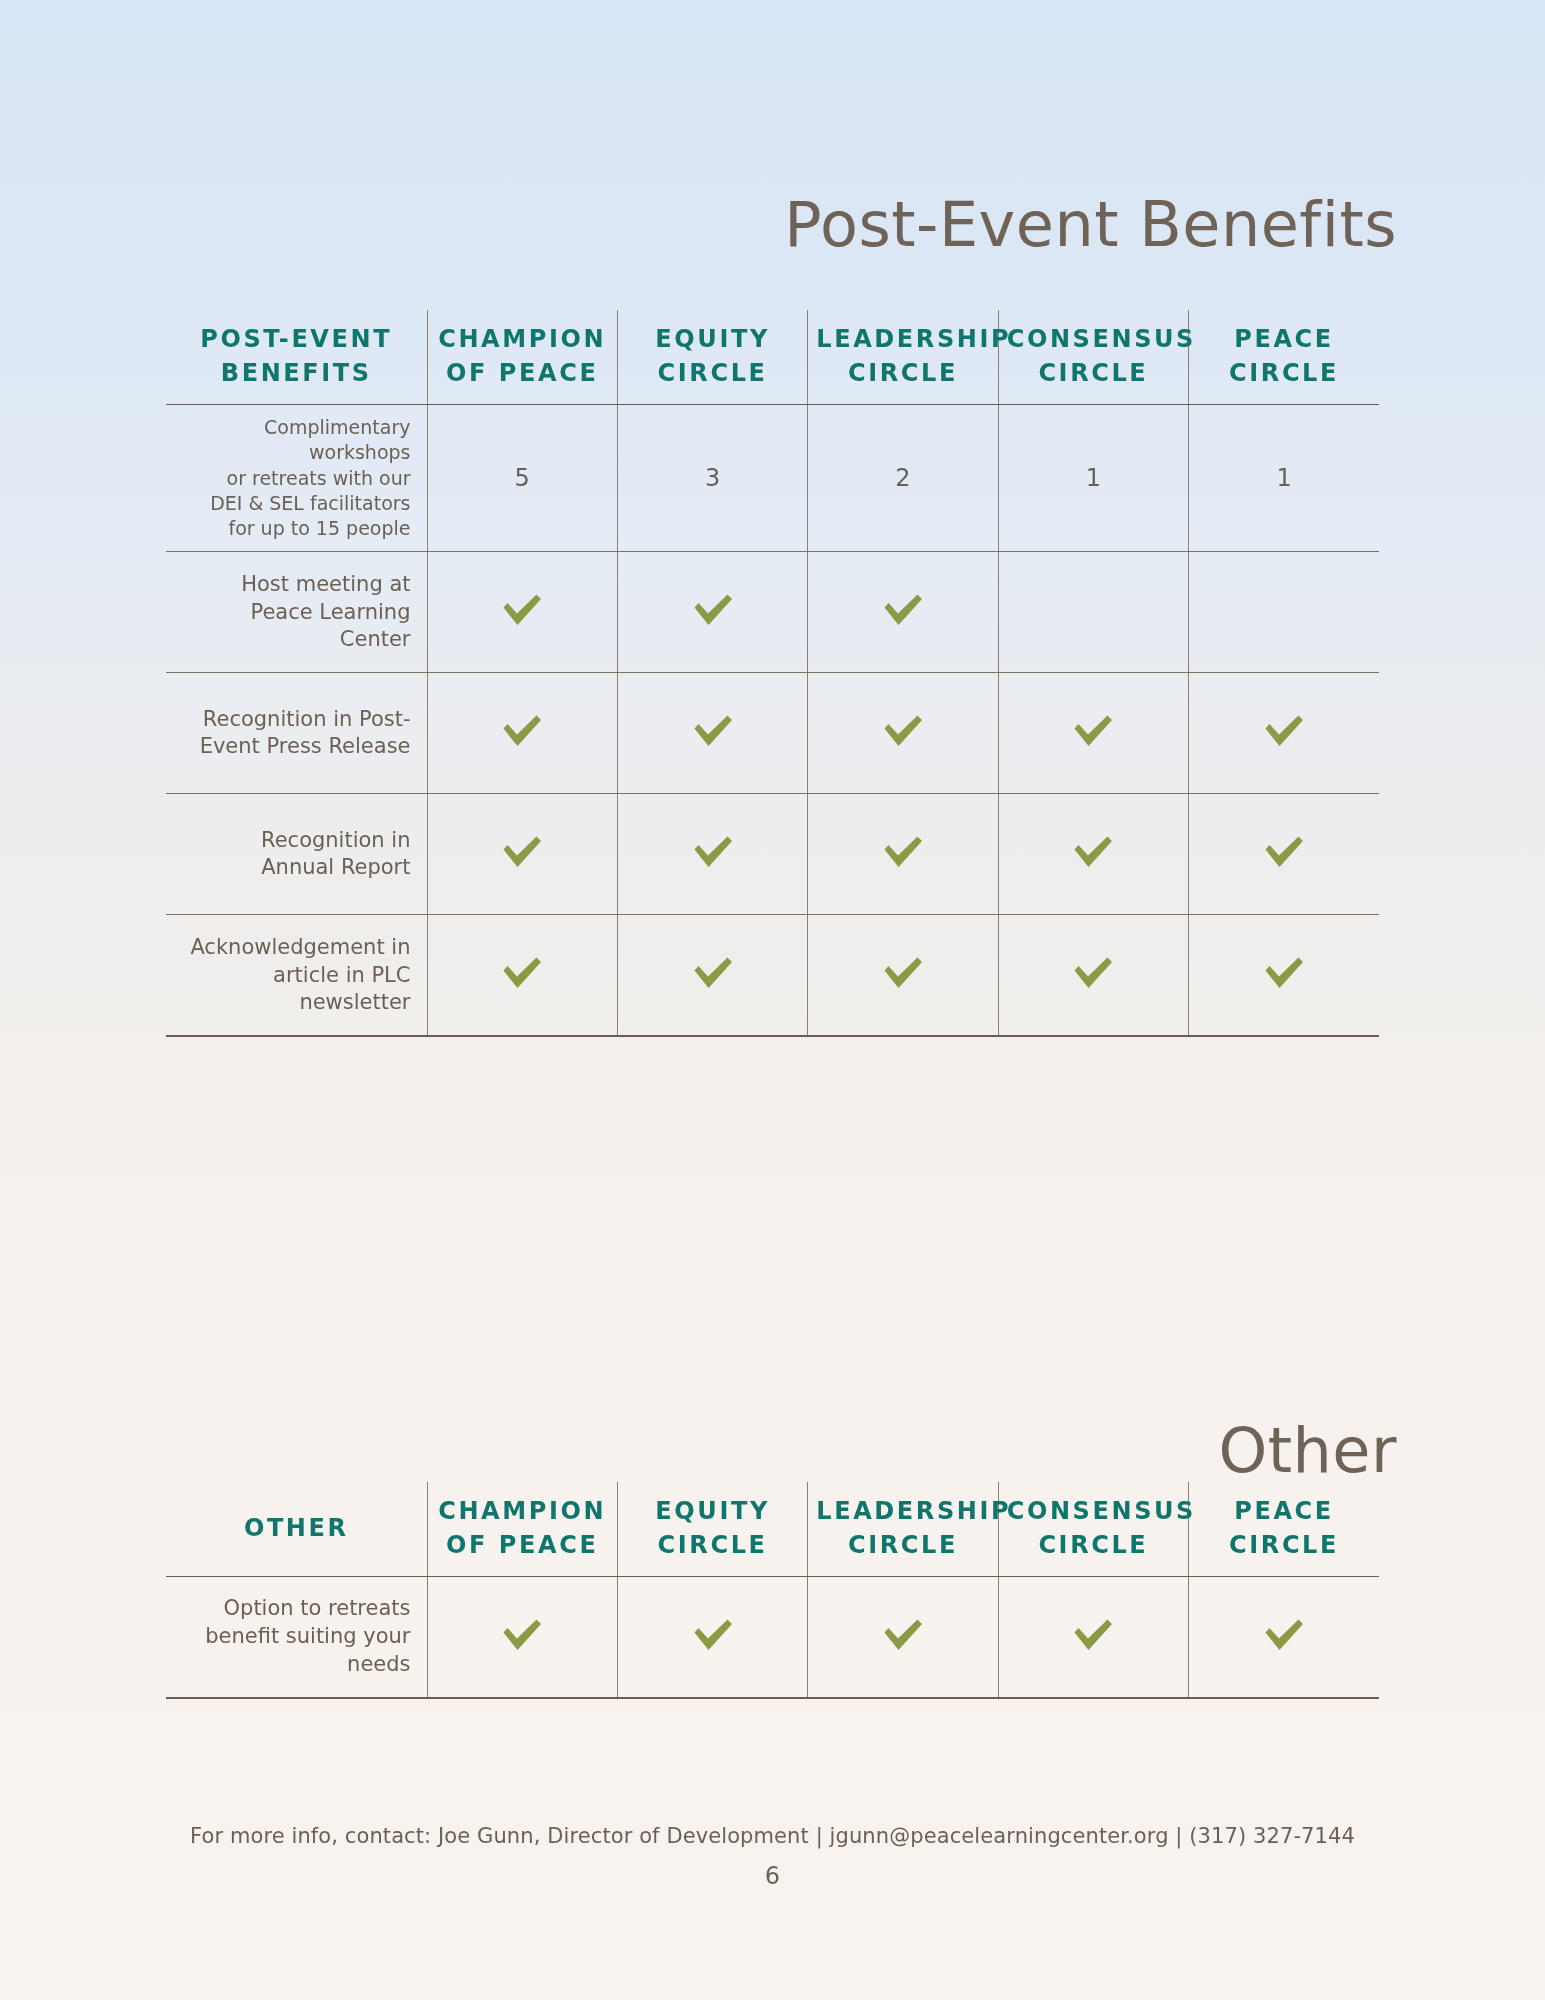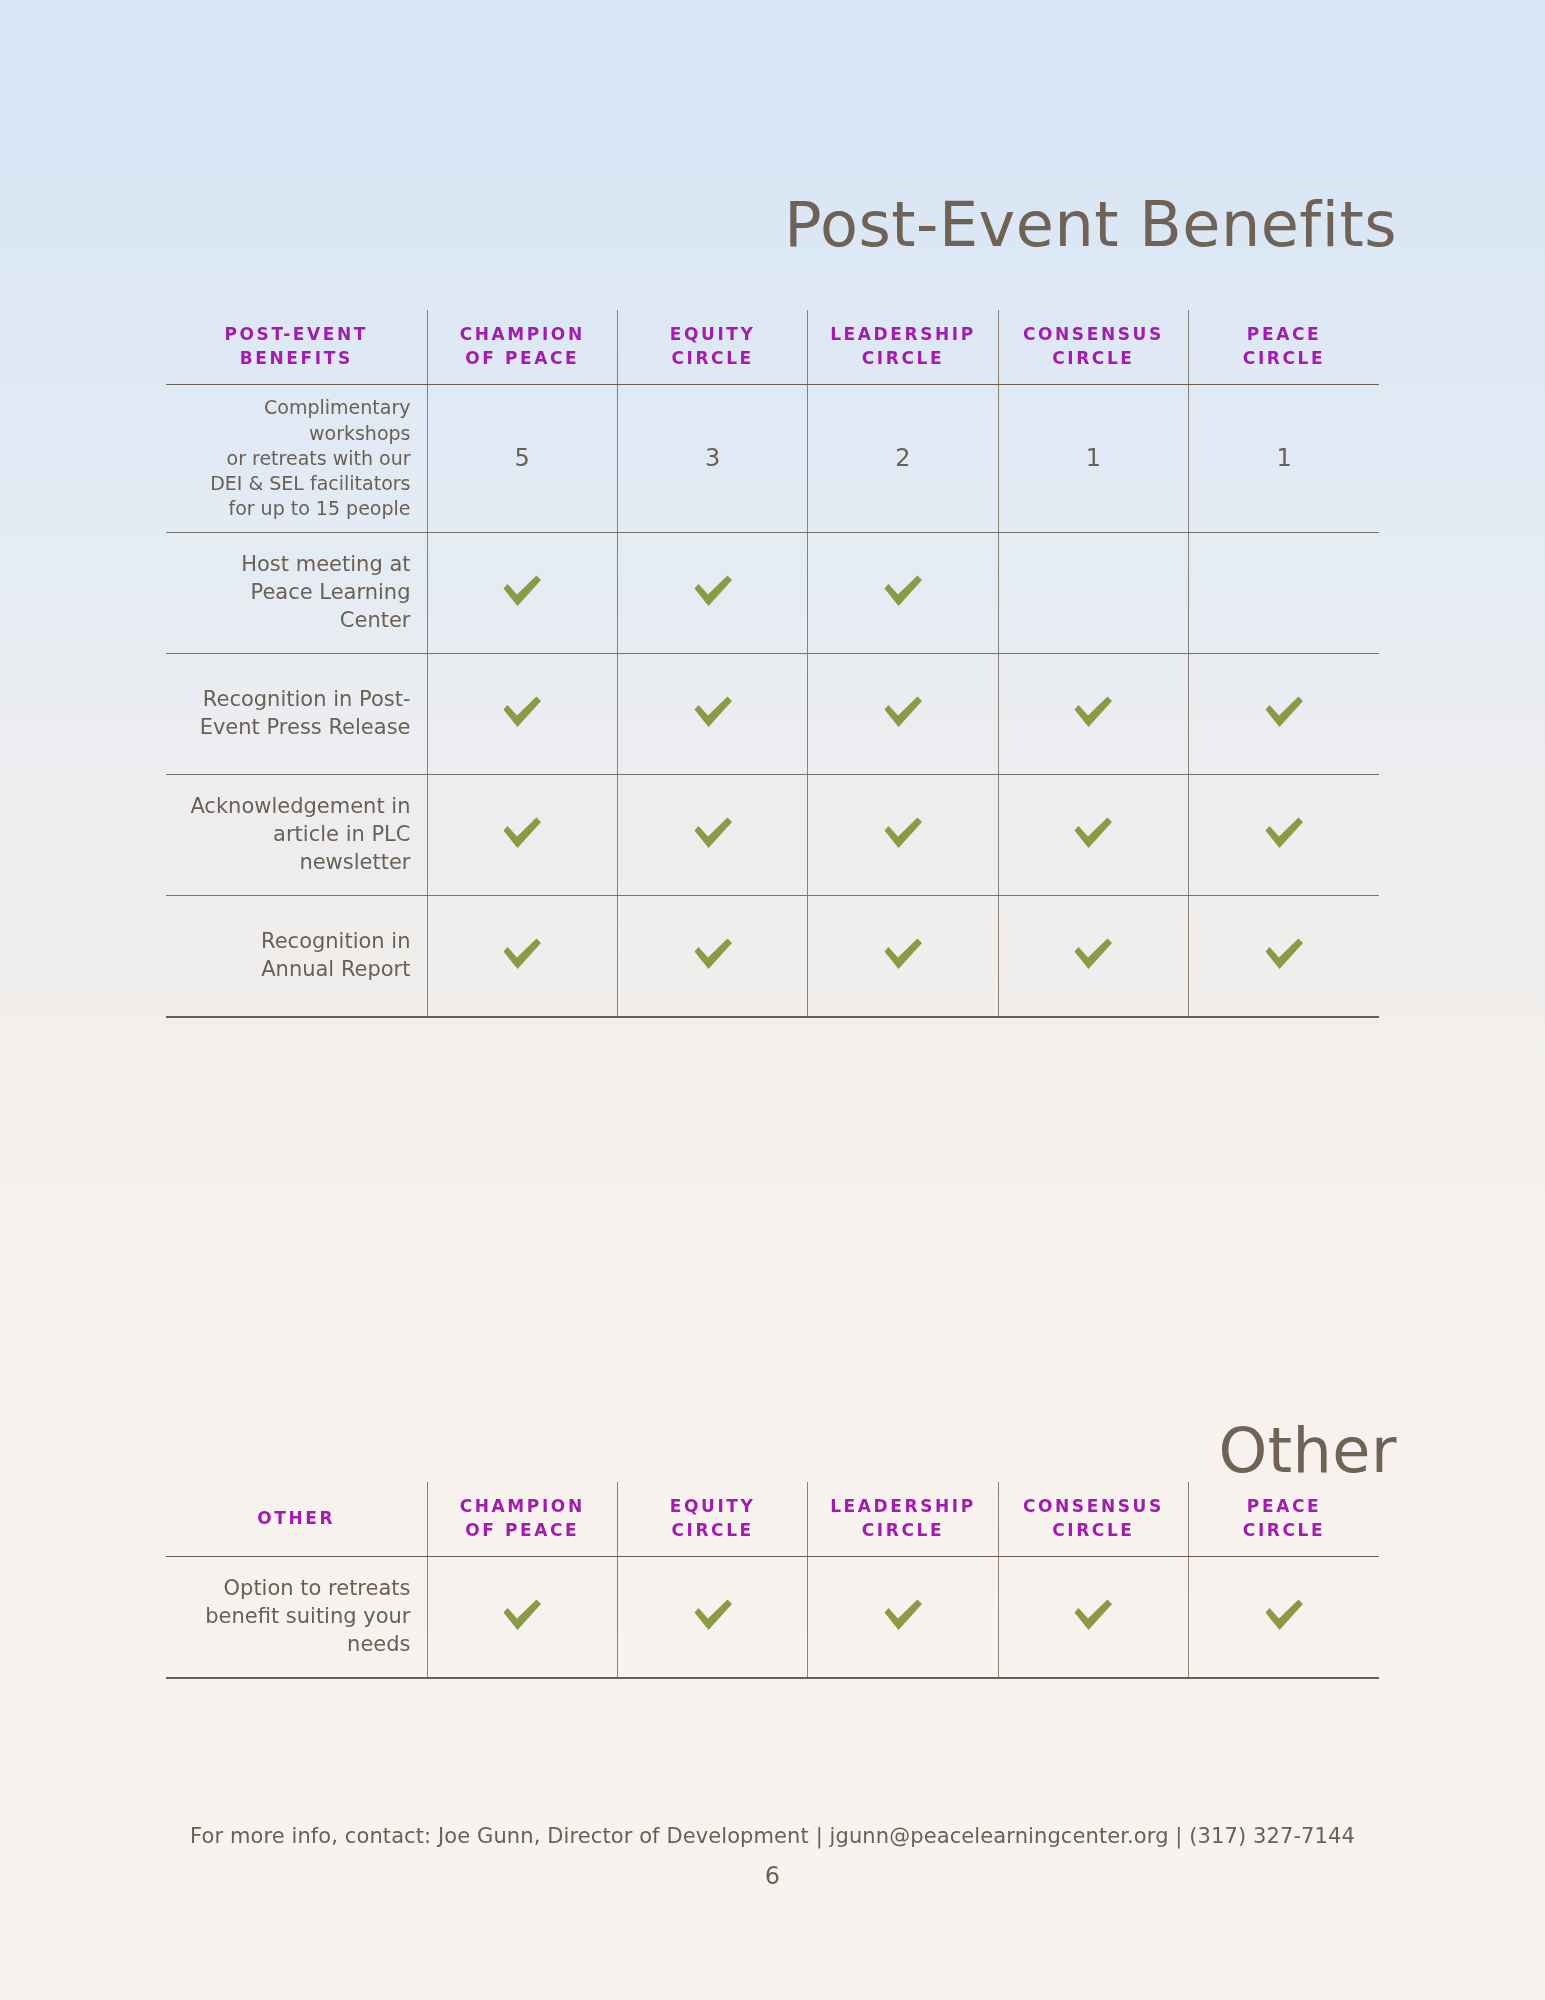--- a/index.html
+++ b/index.html
@@ -59,24 +59,24 @@
     border-collapse: collapse;
     table-layout: fixed;
     width: 1213px;
   }
 
   table.benefit-table col.c-label { width: 261px; }
   table.benefit-table col.c-tier  { width: 190.4px; }
 
   
   table.benefit-table thead th {
-    font-size: 17px;
+    font-size: 24px;
     font-weight: 700;
     letter-spacing: 2.6px;
-    color: #a21caf;
+    color: #0f766e;
     line-height: 1.42;
     padding: 12px 8px 14px 8px;
     text-align: center;
     vertical-align: middle;
     border-bottom: 1.6px solid #6d6053;
     border-right: 1.3px solid #8b8076;
     font-family: "DejaVu Sans", sans-serif;
     white-space: pre-line;
   }
   table.benefit-table thead th.col-label {
@@ -226,42 +226,42 @@
                   <path d="M3.5 15.5 L7.5 11.0 L17.0 21.5 L36.5 2.5 L41.0 7.0 L17.5 33.0 Z" fill="#8a9a45"></path>
                 </svg></span></td>
             <td><span class="check"><svg width="44" height="36" viewBox="0 0 44 36" xmlns="http://www.w3.org/2000/svg">
                   <path d="M3.5 15.5 L7.5 11.0 L17.0 21.5 L36.5 2.5 L41.0 7.0 L17.5 33.0 Z" fill="#8a9a45"></path>
                 </svg></span></td>
             <td><span class="check"><svg width="44" height="36" viewBox="0 0 44 36" xmlns="http://www.w3.org/2000/svg">
                   <path d="M3.5 15.5 L7.5 11.0 L17.0 21.5 L36.5 2.5 L41.0 7.0 L17.5 33.0 Z" fill="#8a9a45"></path>
                 </svg></span></td>
           </tr>
           <tr>
+            <td class="cell-label">Recognition in
+Annual Report</td>
+            <td><span class="check"><svg width="44" height="36" viewBox="0 0 44 36" xmlns="http://www.w3.org/2000/svg">
+                  <path d="M3.5 15.5 L7.5 11.0 L17.0 21.5 L36.5 2.5 L41.0 7.0 L17.5 33.0 Z" fill="#8a9a45"></path>
+                </svg></span></td>
+            <td><span class="check"><svg width="44" height="36" viewBox="0 0 44 36" xmlns="http://www.w3.org/2000/svg">
+                  <path d="M3.5 15.5 L7.5 11.0 L17.0 21.5 L36.5 2.5 L41.0 7.0 L17.5 33.0 Z" fill="#8a9a45"></path>
+                </svg></span></td>
+            <td><span class="check"><svg width="44" height="36" viewBox="0 0 44 36" xmlns="http://www.w3.org/2000/svg">
+                  <path d="M3.5 15.5 L7.5 11.0 L17.0 21.5 L36.5 2.5 L41.0 7.0 L17.5 33.0 Z" fill="#8a9a45"></path>
+                </svg></span></td>
+            <td><span class="check"><svg width="44" height="36" viewBox="0 0 44 36" xmlns="http://www.w3.org/2000/svg">
+                  <path d="M3.5 15.5 L7.5 11.0 L17.0 21.5 L36.5 2.5 L41.0 7.0 L17.5 33.0 Z" fill="#8a9a45"></path>
+                </svg></span></td>
+            <td><span class="check"><svg width="44" height="36" viewBox="0 0 44 36" xmlns="http://www.w3.org/2000/svg">
+                  <path d="M3.5 15.5 L7.5 11.0 L17.0 21.5 L36.5 2.5 L41.0 7.0 L17.5 33.0 Z" fill="#8a9a45"></path>
+                </svg></span></td>
+          </tr>
+          <tr>
             <td class="cell-label">Acknowledgement in
 article in PLC
 newsletter</td>
-            <td><span class="check"><svg width="44" height="36" viewBox="0 0 44 36" xmlns="http://www.w3.org/2000/svg">
-                  <path d="M3.5 15.5 L7.5 11.0 L17.0 21.5 L36.5 2.5 L41.0 7.0 L17.5 33.0 Z" fill="#8a9a45"></path>
-                </svg></span></td>
-            <td><span class="check"><svg width="44" height="36" viewBox="0 0 44 36" xmlns="http://www.w3.org/2000/svg">
-                  <path d="M3.5 15.5 L7.5 11.0 L17.0 21.5 L36.5 2.5 L41.0 7.0 L17.5 33.0 Z" fill="#8a9a45"></path>
-                </svg></span></td>
-            <td><span class="check"><svg width="44" height="36" viewBox="0 0 44 36" xmlns="http://www.w3.org/2000/svg">
-                  <path d="M3.5 15.5 L7.5 11.0 L17.0 21.5 L36.5 2.5 L41.0 7.0 L17.5 33.0 Z" fill="#8a9a45"></path>
-                </svg></span></td>
-            <td><span class="check"><svg width="44" height="36" viewBox="0 0 44 36" xmlns="http://www.w3.org/2000/svg">
-                  <path d="M3.5 15.5 L7.5 11.0 L17.0 21.5 L36.5 2.5 L41.0 7.0 L17.5 33.0 Z" fill="#8a9a45"></path>
-                </svg></span></td>
-            <td><span class="check"><svg width="44" height="36" viewBox="0 0 44 36" xmlns="http://www.w3.org/2000/svg">
-                  <path d="M3.5 15.5 L7.5 11.0 L17.0 21.5 L36.5 2.5 L41.0 7.0 L17.5 33.0 Z" fill="#8a9a45"></path>
-                </svg></span></td>
-          </tr>
-          <tr>
-            <td class="cell-label">Recognition in
-Annual Report</td>
             <td><span class="check"><svg width="44" height="36" viewBox="0 0 44 36" xmlns="http://www.w3.org/2000/svg">
                   <path d="M3.5 15.5 L7.5 11.0 L17.0 21.5 L36.5 2.5 L41.0 7.0 L17.5 33.0 Z" fill="#8a9a45"></path>
                 </svg></span></td>
             <td><span class="check"><svg width="44" height="36" viewBox="0 0 44 36" xmlns="http://www.w3.org/2000/svg">
                   <path d="M3.5 15.5 L7.5 11.0 L17.0 21.5 L36.5 2.5 L41.0 7.0 L17.5 33.0 Z" fill="#8a9a45"></path>
                 </svg></span></td>
             <td><span class="check"><svg width="44" height="36" viewBox="0 0 44 36" xmlns="http://www.w3.org/2000/svg">
                   <path d="M3.5 15.5 L7.5 11.0 L17.0 21.5 L36.5 2.5 L41.0 7.0 L17.5 33.0 Z" fill="#8a9a45"></path>
                 </svg></span></td>
             <td><span class="check"><svg width="44" height="36" viewBox="0 0 44 36" xmlns="http://www.w3.org/2000/svg">

